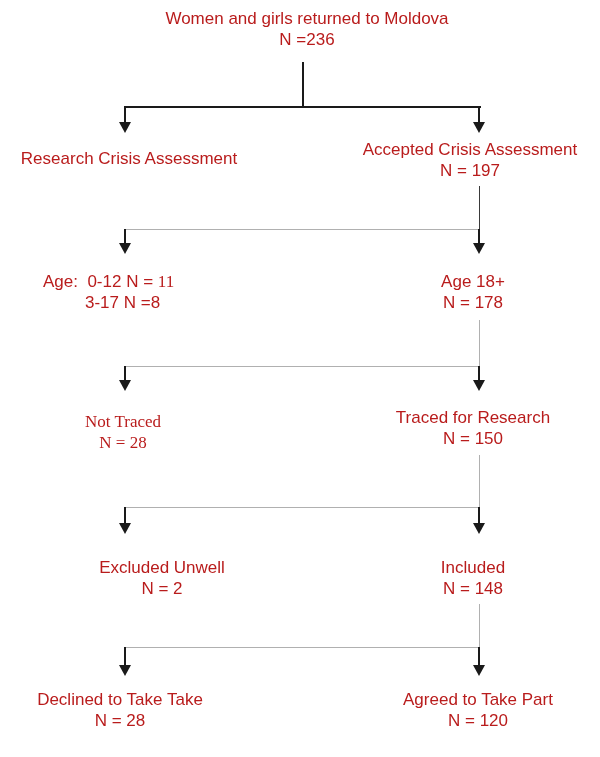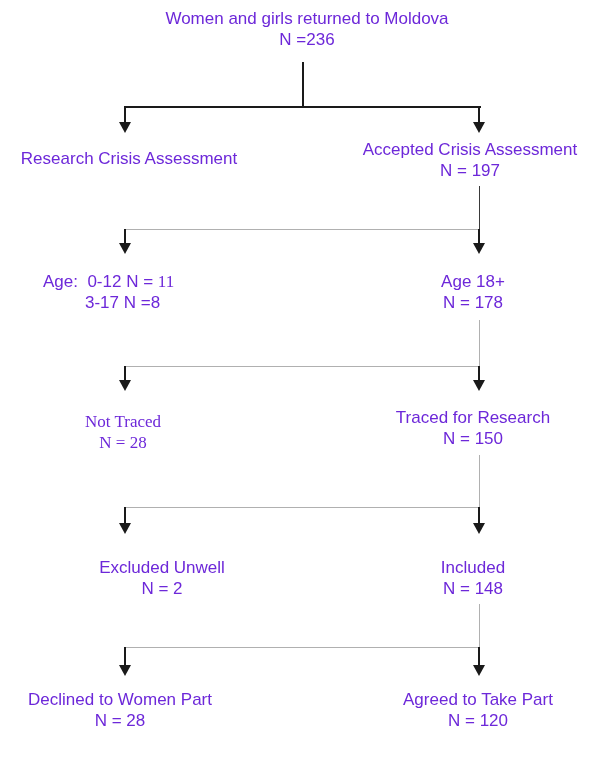--- a/index.html
+++ b/index.html
@@ -1,19 +1,19 @@
 <!DOCTYPE html>
 <html><head>
 <meta charset="utf-8">
 <style>
   html,body{margin:0;padding:0;background:#fff;}
   #canvas{
     position:relative;width:600px;height:757px;background:#fff;overflow:hidden;
     font-family:"Liberation Sans","DejaVu Sans",sans-serif;
-    font-size:17px;color:#6d28d9;line-height:21px;
+    font-size:17px;color:#b91c1c;line-height:21px;
   }
   .node{position:absolute;text-align:center;}
   .node div{white-space:nowrap;}
   .free-line{position:absolute;white-space:nowrap;}
   .serif{font-family:"Liberation Serif","DejaVu Serif",serif;}
   .vline{position:absolute;background:#1a1a1a;}
   .vline.dark{background:#3a3a3a;}
   .vline.gray{background:#b0b0b0;}
   .hline{position:absolute;background:#1a1a1a;}
   .hline.gray{background:#b0b0b0;}
@@ -99,21 +99,21 @@
   </div>
 
   <div class="vline gray" style="left:479px;top:604px;width:1px;height:43px;"></div>
   <div class="hline gray" style="left:124px;top:647px;width:356px;height:1px;"></div>
   <div class="vline" style="left:124px;top:647px;width:2px;height:19px;"></div>
   <div class="arrowhead" style="left:119px;top:665px;"></div>
   <div class="vline" style="left:478px;top:647px;width:2px;height:19px;"></div>
   <div class="arrowhead" style="left:473px;top:665px;"></div>
 
   <div class="node" style="left:0px;top:689px;width:240px;">
-    <div>Declined to Women Part</div>
+    <div>Declined to Take Take</div>
     <div>N = 28</div>
   </div>
   <div class="node" style="left:348px;top:689px;width:260px;">
     <div>Agreed to Take Part</div>
     <div>N = 120</div>
   </div>
 
 </div>
 
 </body></html>

